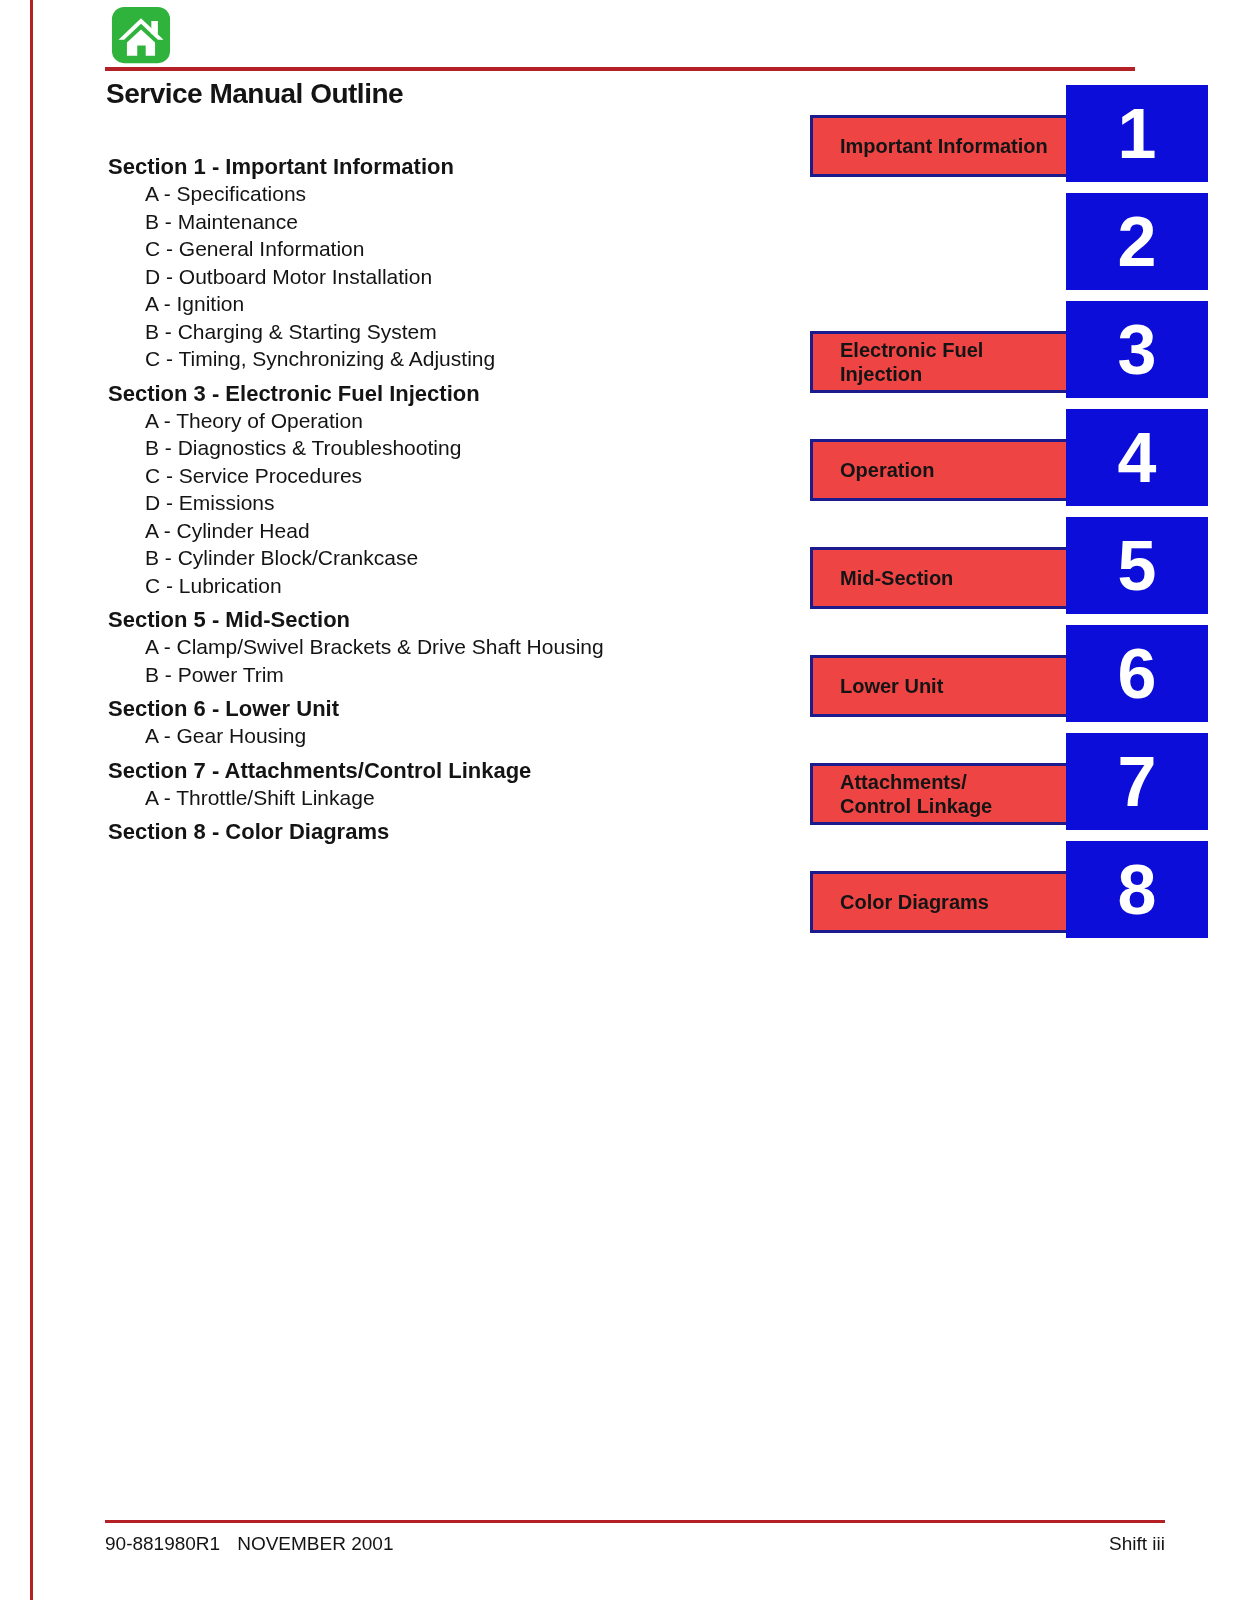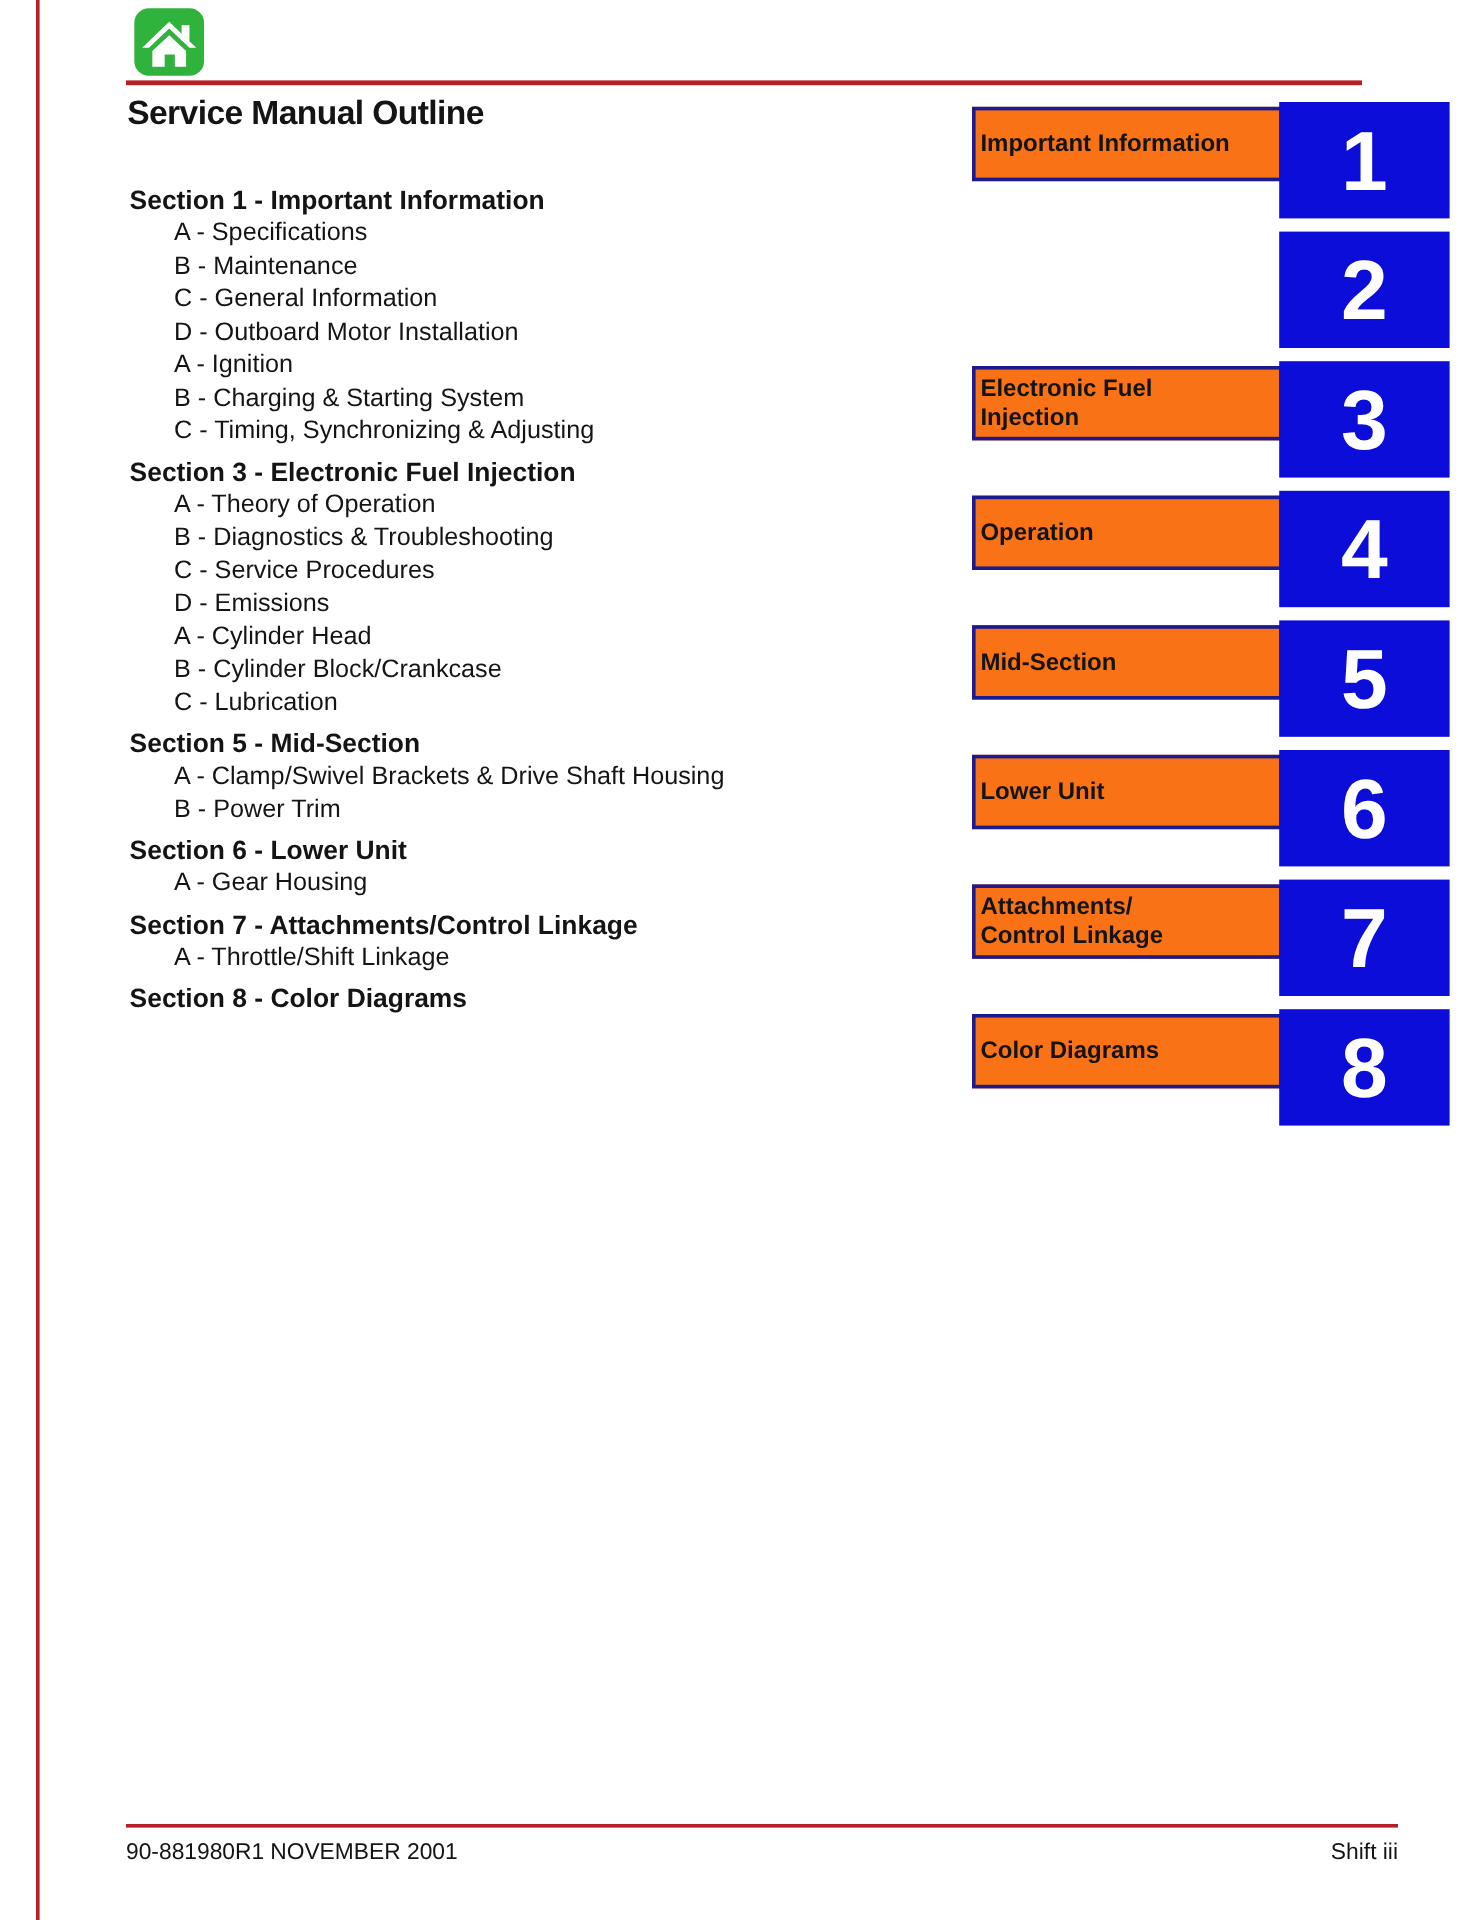--- a/index.html
+++ b/index.html
@@ -48,26 +48,26 @@
   .sec-item {
     font-size: 21px; line-height: 27.5px; padding-left: 37px;
     white-space: nowrap;
   }
 
   
   .tab {
     position: absolute; left: 810px; width: 400px; height: 97px; cursor: pointer;
   }
   .tab-box {
-    position: absolute; left: 0; top: 4px;
+    position: absolute; left: 0; top: 30px;
     width: 249px; height: 56px;
-    background: #f97316;
+    background: #ef4444;
     border: 3px solid #1b1b8e;
     display: flex; align-items: center;
-    padding-left: 4px;
+    padding-left: 27px;
   }
   .tab-box span {
     font-size: 20px; font-weight: bold; line-height: 24px;
     white-space: pre-line;
   }
   .tab-num {
     position: absolute; left: 256px; top: 0;
     width: 142px; height: 97px;
     background: #0d0dd9;
     color: #ffffff;
@@ -79,21 +79,21 @@
   .footer-rule {
     position: absolute; left: 105px; top: 1520px;
     width: 1060px; height: 3px;
     background: #b32025;
   }
   .footer-row {
     position: absolute; left: 105px; top: 1533px; width: 1060px;
     display: flex; justify-content: space-between;
     font-size: 19px;
   }
-  .footer-date { margin-left: 5px; }
+  .footer-date { margin-left: 17px; }
 </style>
 </head>
 <body>
 
 <div class="left-stripe"></div>
 
 <button class="home-btn">
   <span>
     <svg viewBox="0 0 64 64" xmlns="http://www.w3.org/2000/svg">
       <rect x="1" y="1" width="62" height="60" rx="13" fill="#2fb33c"></rect>

